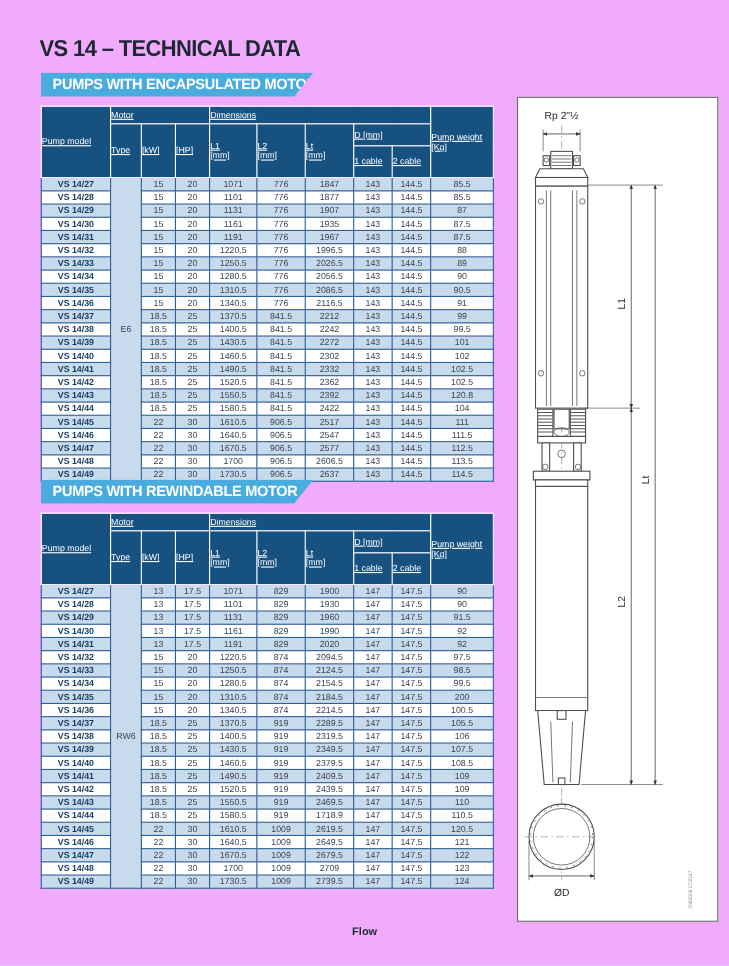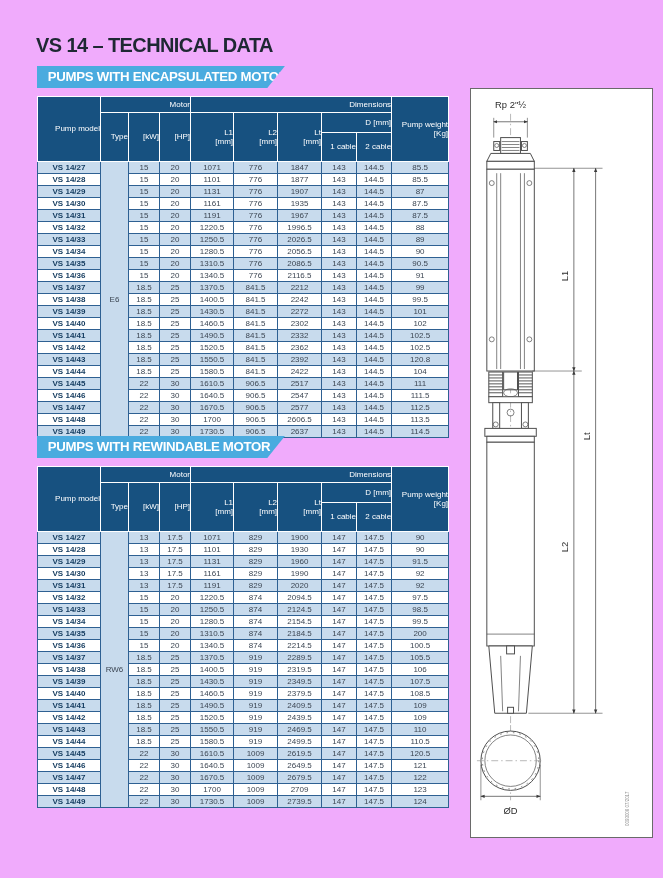--- a/index.html
+++ b/index.html
@@ -37,21 +37,21 @@
     position:absolute;left:37px;width:411px;
     border-collapse:collapse;table-layout:fixed;
     font-size:8px;color:var(--ink);
     border:1.5px solid var(--header-navy);
   }
   #table-1{top:96px;}
   #table-2{top:466px;}
   table.data thead th{
     background:var(--header-navy);color:#ffffff;
     border:1px solid #ffffff;font-weight:400;
-    font-size:8px;line-height:1.15;text-align:right;padding:0;
+    font-size:8px;line-height:1.15;text-align:left;padding:0;text-decoration:underline;
   }
   table.data thead tr.h1 th{height:16px;}
   table.data thead tr.h2 th{height:20px;}
   table.data thead tr.h3 th{height:29px;}
   table.data td{
     border:1px solid var(--grid);
     text-align:center;vertical-align:middle;
     height:12px;line-height:1;padding:0;
   }
   table.data tr.odd td{background:var(--row-alt);}
@@ -629,21 +629,21 @@
           <td>147</td>
           <td>147.5</td>
           <td>110</td>
         </tr>
         <tr class="even">
           <td class="model">VS 14/44</td>
           <td>18.5</td>
           <td>25</td>
           <td>1580.5</td>
           <td>919</td>
-          <td>2499.5</td>
+          <td>1718.9</td>
           <td>147</td>
           <td>147.5</td>
           <td>110.5</td>
         </tr>
         <tr class="odd">
           <td class="model">VS 14/45</td>
           <td>22</td>
           <td>30</td>
           <td>1610.5</td>
           <td>1009</td>
@@ -797,14 +797,15 @@
       <line class="dim" x1="104" y1="282" x2="104" y2="628" marker-start="url(#arr)" marker-end="url(#arr)"></line>
       <text class="dimlab" transform="rotate(-90 98 460)" x="98" y="460" text-anchor="middle">L2</text>
 
       <line class="dim" x1="126" y1="77" x2="126" y2="628" marker-start="url(#arr)" marker-end="url(#arr)"></line>
       <text class="dimlab" transform="rotate(-90 120 348)" x="120" y="348" text-anchor="middle">Lt</text>
 
       <text class="code" transform="rotate(-90 160 742)" x="160" y="742">0093006 07/2017</text>
     </svg>
   </div>
 
+  <div class="footer-label">Flow</div>
 
 </div>
 
 </body></html>

